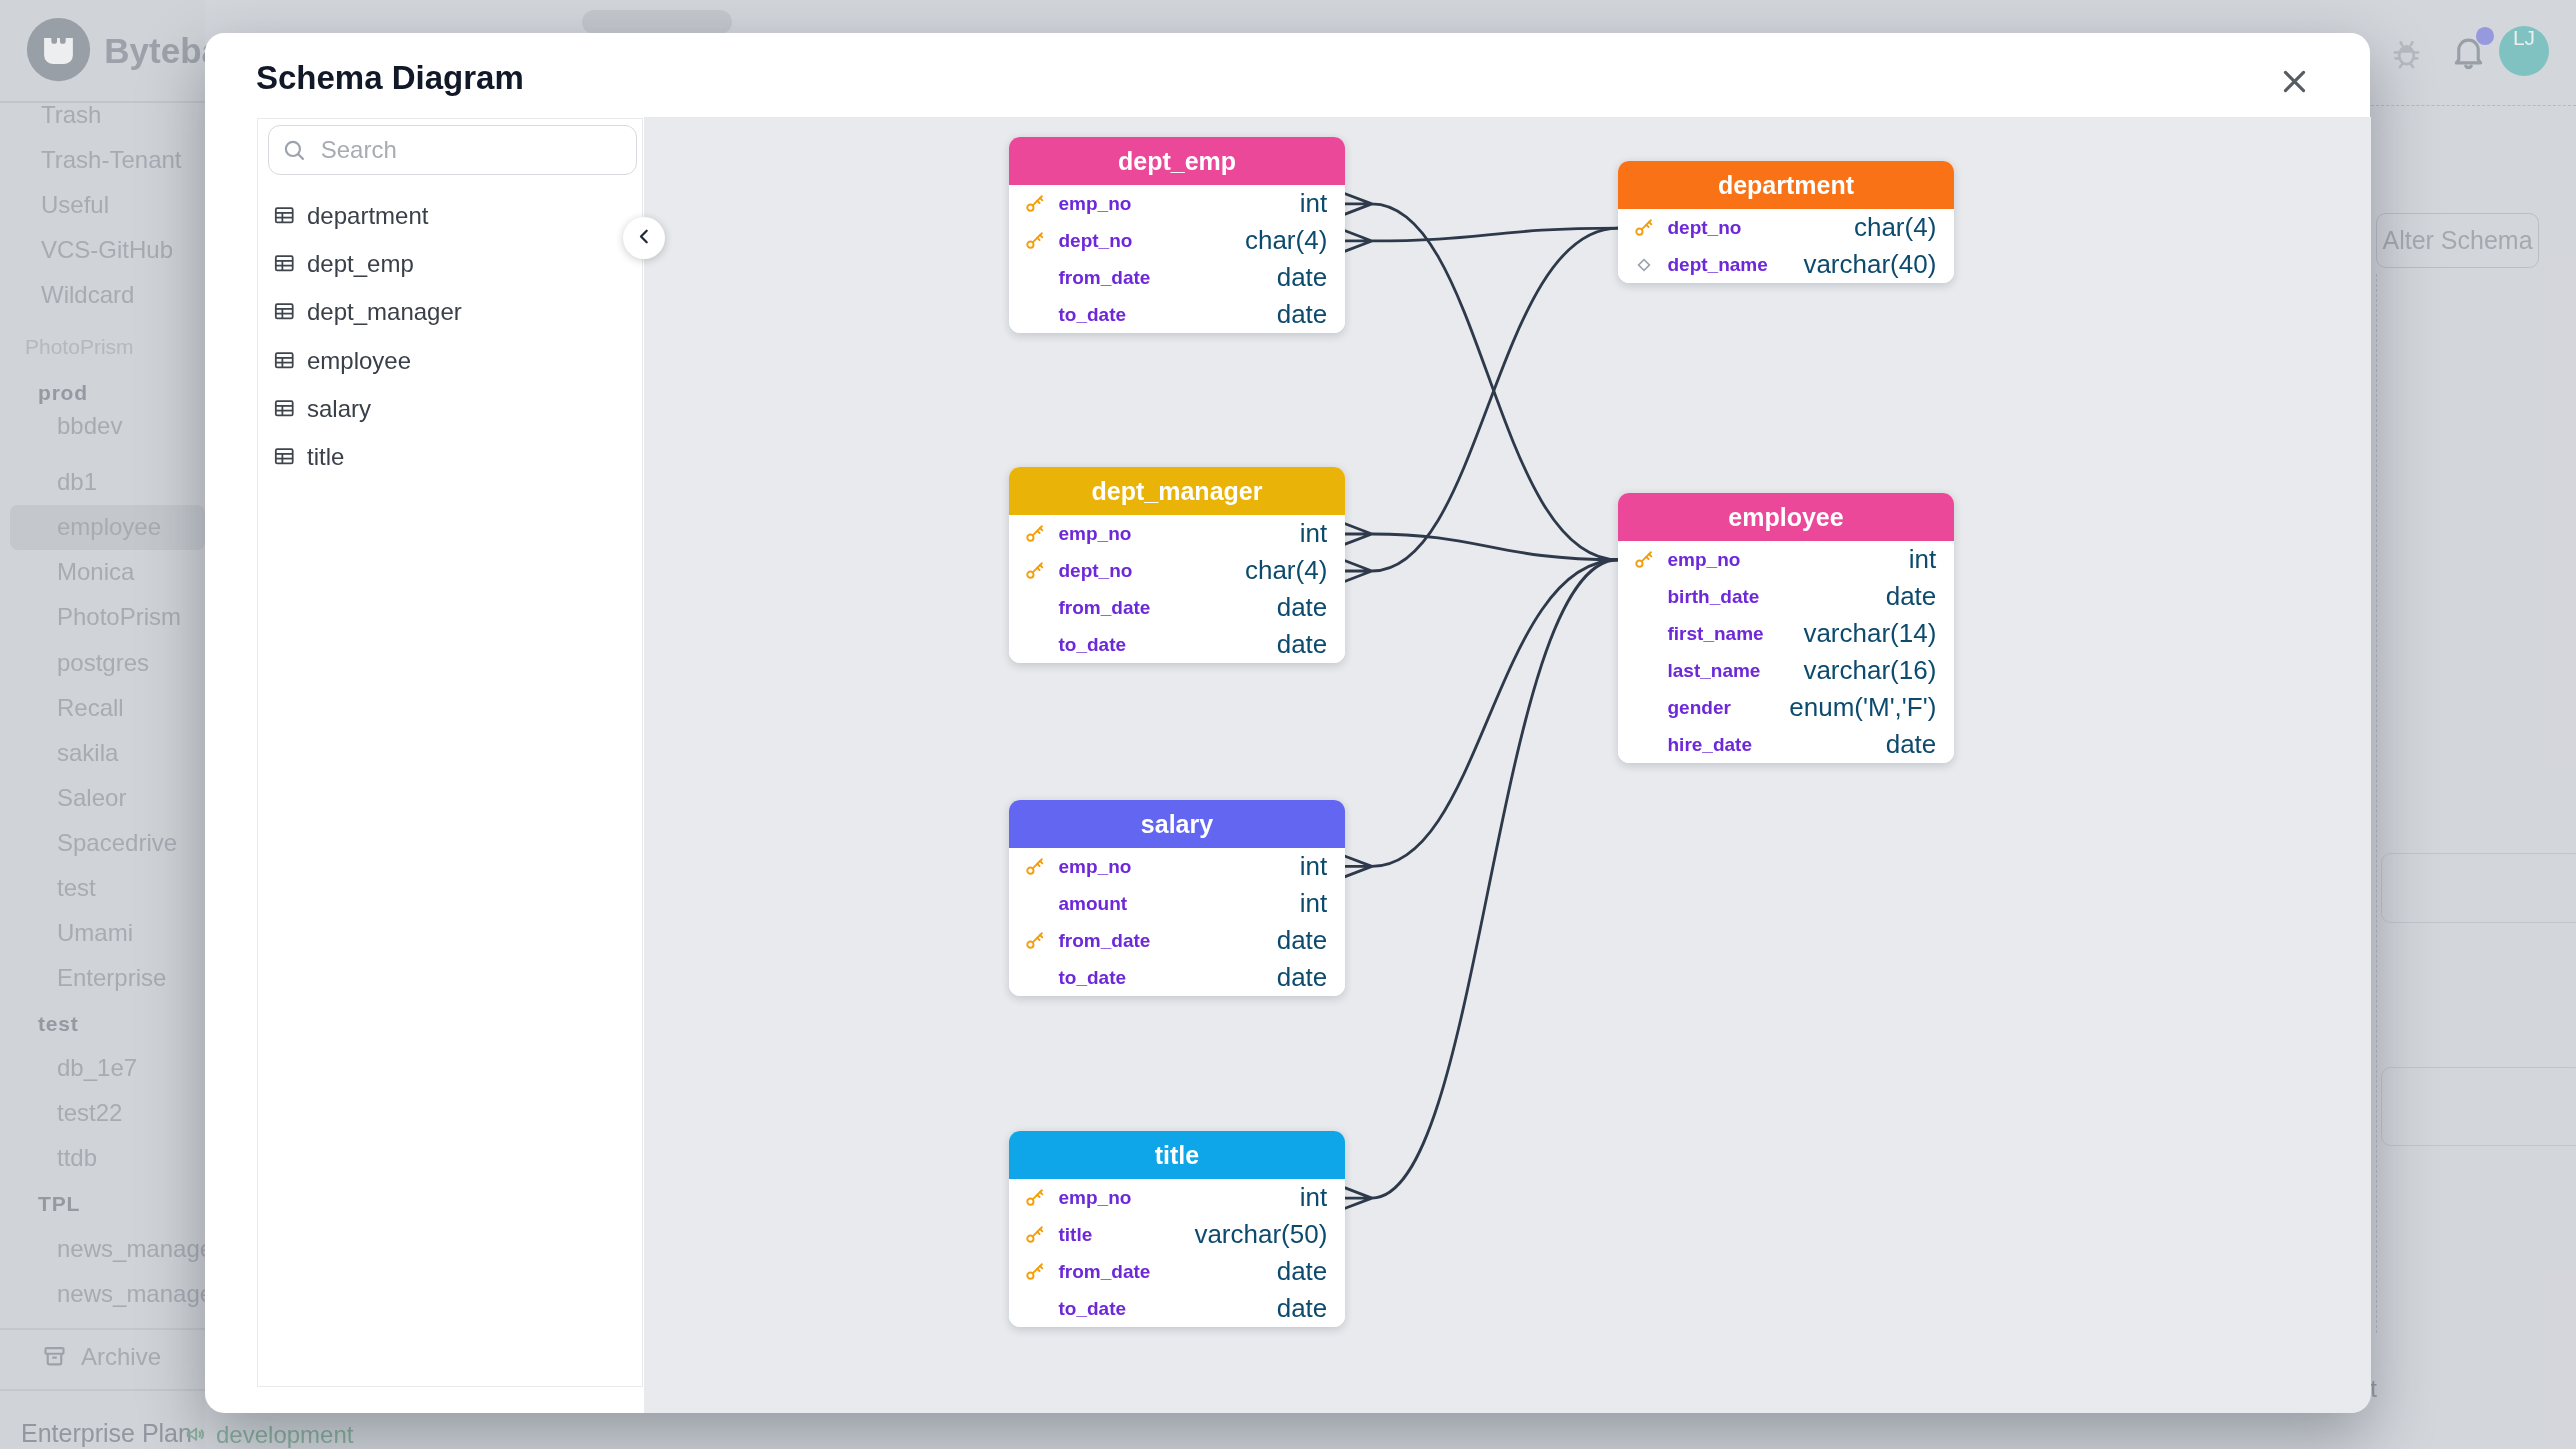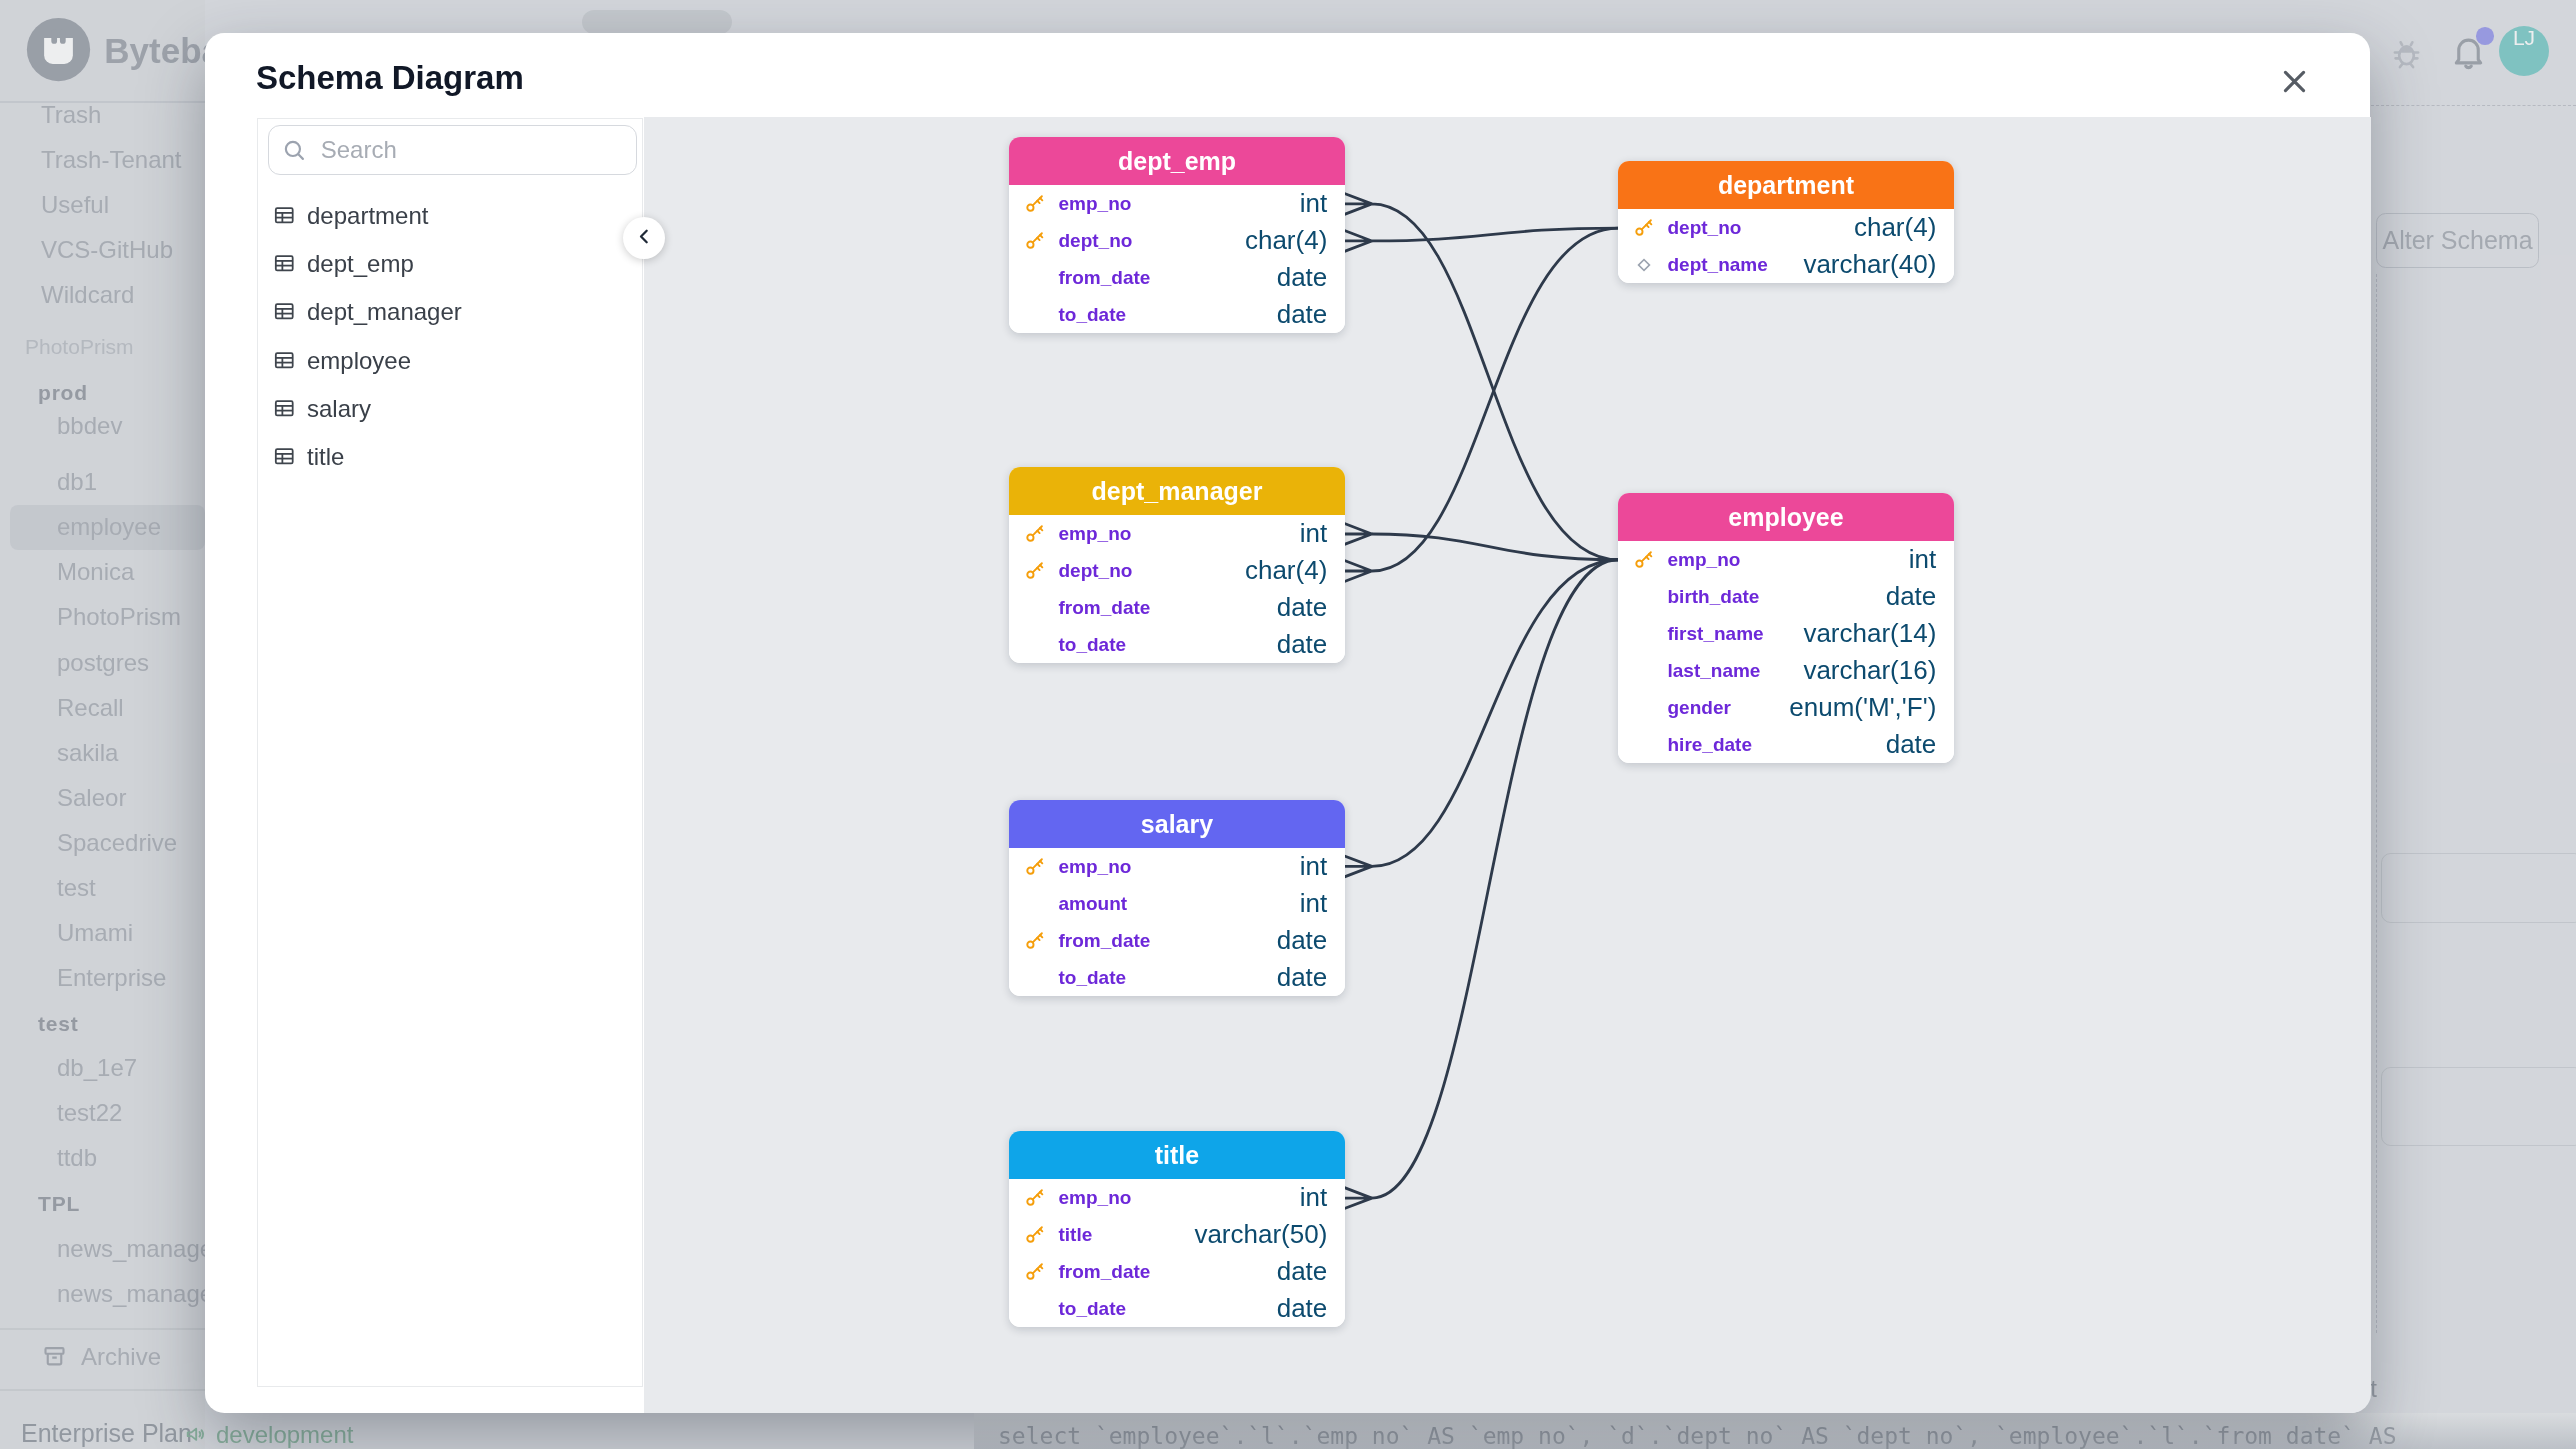--- a/index.html
+++ b/index.html
@@ -153,23 +153,20 @@
   <div class="abs" id="bottom-bar">
     <span id="plan-label">Enterprise Plan</span>
     <span class="abs" style="left:184px;top:9.7px;">
       <svg width="22.5" height="22.5" viewBox="0 0 24 24" fill="none" stroke="#8FB9A3" stroke-width="2" stroke-linejoin="round">
           <path d="M4 10v4h4l5 4V6l-5 4z"></path>
           <path d="M16.5 9.5a4 4 0 0 1 0 5" stroke-linecap="round"></path>
           <path d="M18.8 7.8a7 7 0 0 1 0 8.4" stroke-linecap="round"></path>
         </svg>
     </span>
     <span id="env-label">development</span>
-    <div id="sql-strip">
-      <span id="sql-text">select `employee`.`l`.`emp_no` AS `emp_no`, `d`.`dept_no` AS `dept_no`, `employee`.`l`.`from_date` AS</span>
-    </div>
   </div>
 
   <div class="abs" id="dim-overlay"></div>
 
   <div class="abs" id="modal">
     <div id="modal-title">Schema Diagram</div>
     <button id="close-btn">
       <svg width="31" height="31" viewBox="0 0 24 24" fill="none" stroke="#565C64" stroke-width="2.4" stroke-linecap="round">
           <path d="M5 5l14 14M19 5L5 19"></path>
         </svg>

